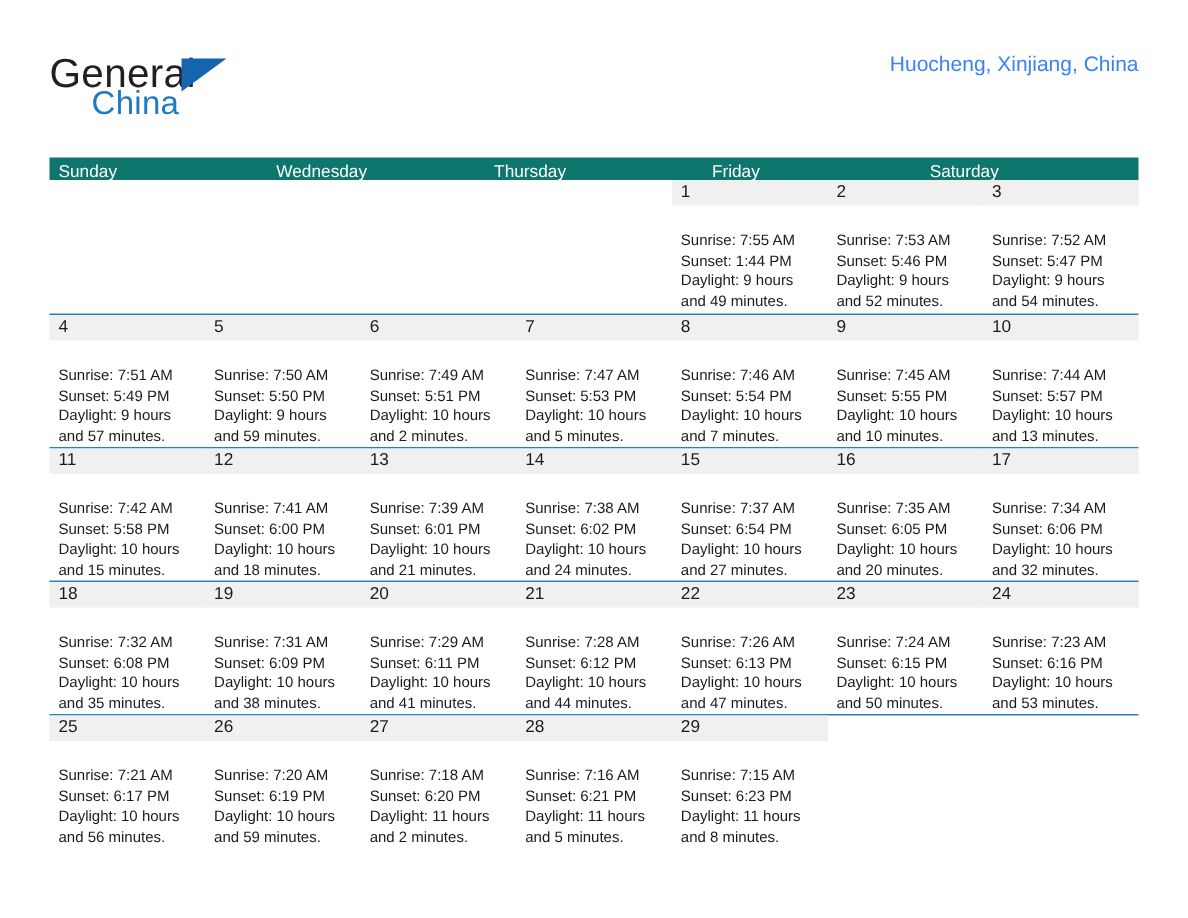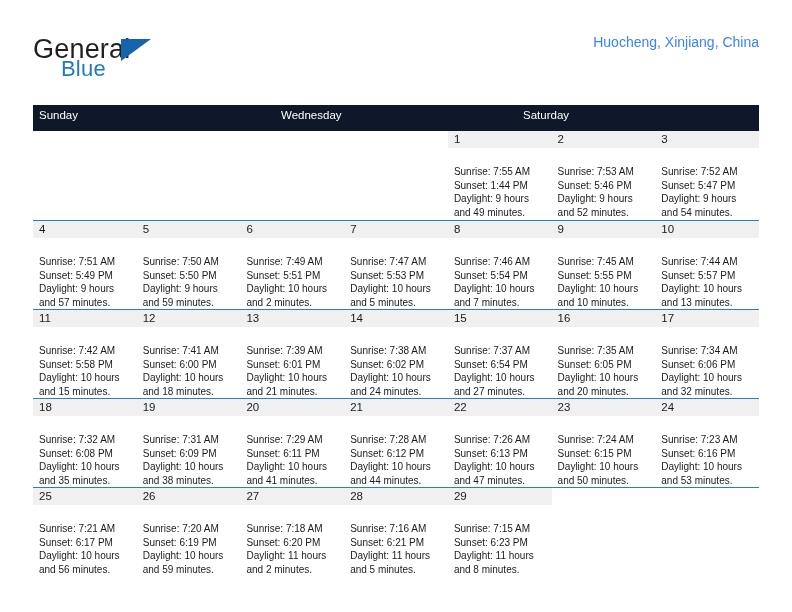--- a/index.html
+++ b/index.html
@@ -87,22 +87,22 @@
 
   
   .calendar {
     position: absolute;
     left: 33px;
     top: 105px;
     width: 726px;
   }
   .weekdays {
     display: flex;
-    background: #0f172a;
-    height: 26px;
+    background: #0f766e;
+    height: 15px;
   }
   .weekday {
     flex: 1 1 0;
     color: #ffffff;
     font-size: 11.5px;
     line-height: 21px;
     padding-left: 6px;
     box-sizing: border-box;
     white-space: nowrap;
   }
@@ -146,33 +146,35 @@
 </head>
 <body>
 
 <div class="page">
 
   <div class="header">
 
     <div class="brand">
       <span class="brand-general">General</span>
       <span class="brand-triangle"></span>
-      <span class="brand-blue">Blue</span>
+      <span class="brand-blue">China</span>
     </div>
 
     <div class="title-block">
       <div class="cal-subtitle">Huocheng, Xinjiang, China</div>
     </div>
 
   </div>
 
   <div class="calendar">
     <div class="weekdays">
         <div class="weekday">Sunday</div>
         <div class="weekday">Wednesday</div>
+        <div class="weekday">Thursday</div>
+        <div class="weekday">Friday</div>
         <div class="weekday">Saturday</div>
       </div>
     <div id="weeks-container">
         <div class="week">
           <div class="day-cell blank">
             <div class="daynum-band"></div>
           </div>
           <div class="day-cell blank">
             <div class="daynum-band"></div>
           </div>

